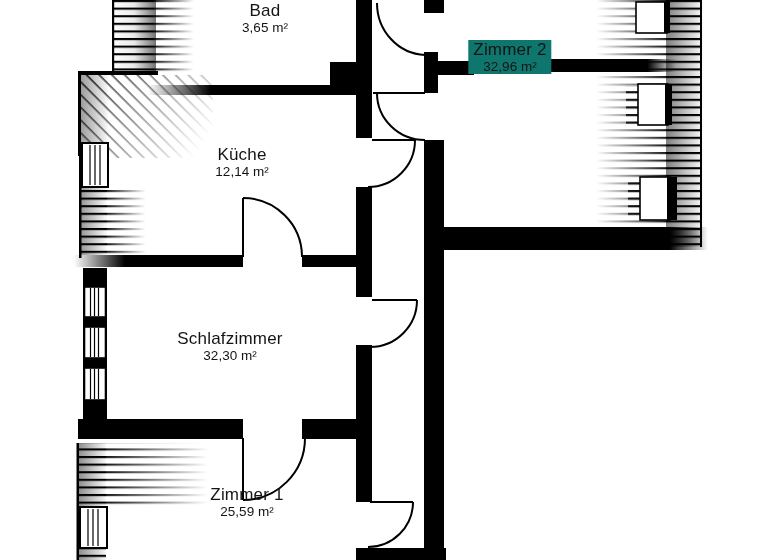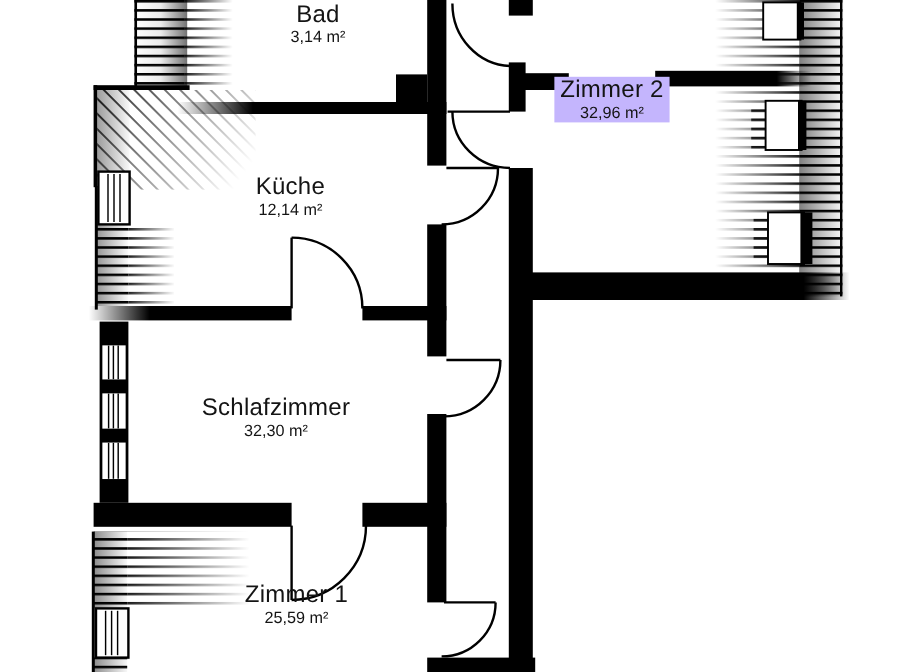--- a/index.html
+++ b/index.html
@@ -6,23 +6,23 @@
   body{
     width:768px;height:560px;background:#ffffff;position:relative;overflow:hidden;
     font-family:"Liberation Sans",sans-serif;
   }
   #plan-wrap{position:absolute;left:0;top:0;width:768px;height:560px;}
   svg{position:absolute;left:0;top:0;display:block;}
   .room-label{
     position:absolute;transform:translateX(-50%);text-align:center;
     color:#141414;line-height:1.12;white-space:nowrap;z-index:5;
   }
-  .room-label .rname{display:block;font-size:20px;letter-spacing:.2px;}
+  .room-label .rname{display:block;font-size:17px;letter-spacing:.2px;}
   .room-label .rarea{display:block;font-size:13.5px;}
-  .room-label.boxed{background:#c4b5fd;padding:0 5px;margin-top:24px;}
+  .room-label.boxed{background:#0f766e;padding:0 5px;}
 </style>
 </head>
 <body>
 
 <div id="plan-wrap">
 
 <svg width="768" height="560" viewBox="0 0 768 560">
   <defs>
     <pattern id="rungs" width="8" height="7.6" patternUnits="userSpaceOnUse">
       <rect width="8" height="2.1" fill="#000"></rect>
@@ -224,21 +224,21 @@
     <path d="M243,198 A59,59 0 0 1 302,257"></path>
     <line x1="243" y1="438" x2="243" y2="500"></line>
     <path d="M243,500 A62,62 0 0 0 305,438"></path>
     <line x1="370" y1="502" x2="413" y2="502"></line>
     <path d="M413,502 A45,45 0 0 1 368,547"></path>
   </g>
 </svg>
 
   <div class="room-label" style="left:265px;top:1px">
     <span class="rname">Bad</span>
-    <span class="rarea">3,14 m²</span>
+    <span class="rarea">3,65 m²</span>
   </div>
   <div class="room-label boxed" style="left:510px;top:40px">
     <span class="rname">Zimmer 2</span>
     <span class="rarea">32,96 m²</span>
   </div>
   <div class="room-label" style="left:242px;top:145px">
     <span class="rname">Küche</span>
     <span class="rarea">12,14 m²</span>
   </div>
   <div class="room-label" style="left:230px;top:329px">

